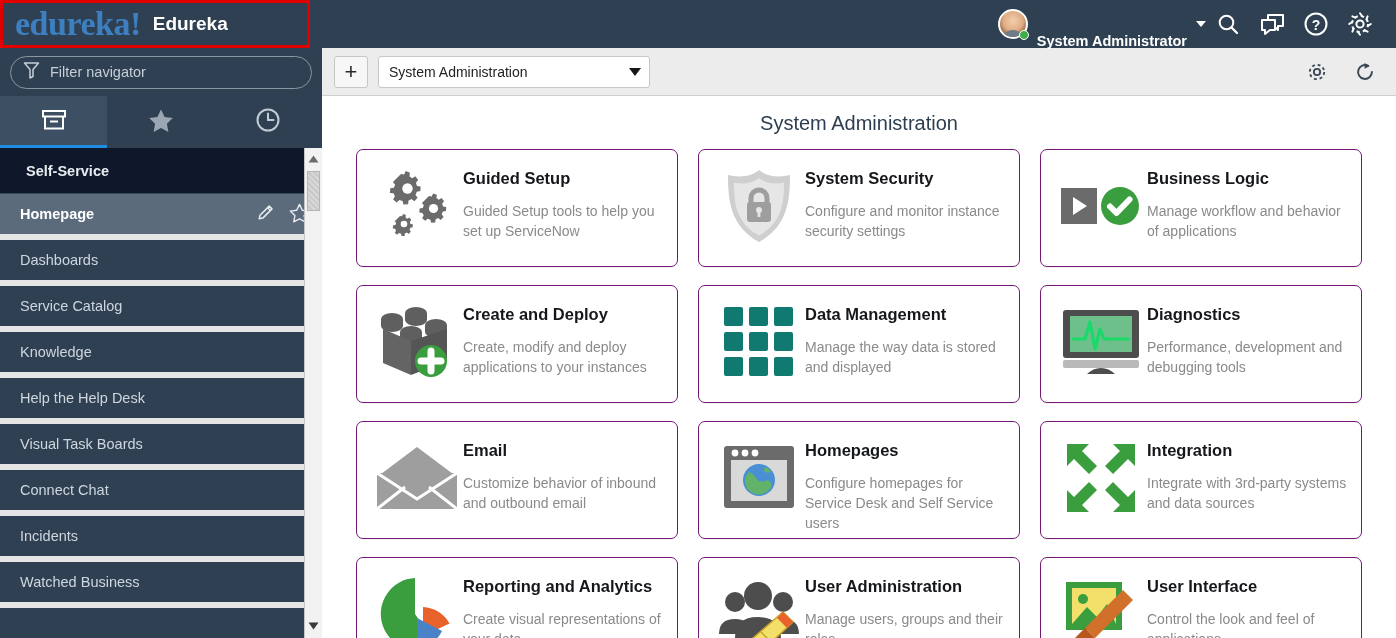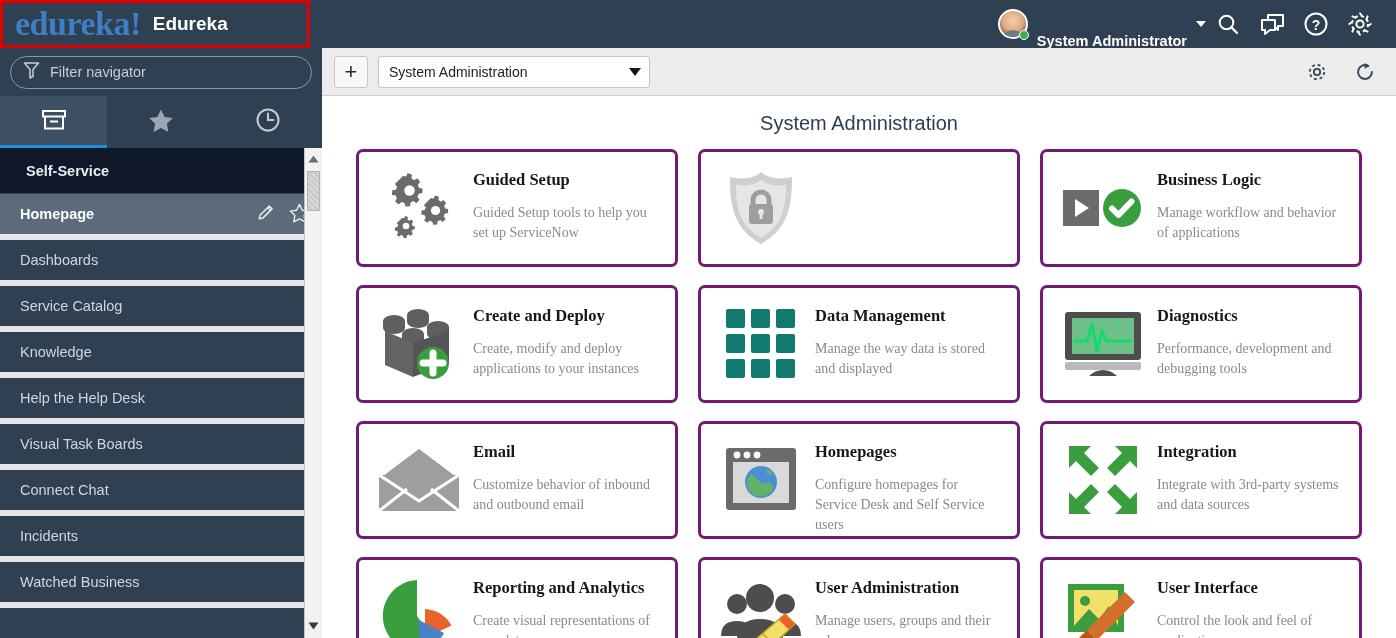--- a/index.html
+++ b/index.html
@@ -161,25 +161,25 @@
   .page-title {
     text-align: center; font-size: 20px; color: #2c3e50;
     padding: 16px 0 14px; font-weight: 400;
   }
   .card-grid {
     display: grid;
     grid-template-columns: repeat(3, 1fr);
     gap: 18px 20px;
   }
   .card {
-    background: #ffffff; border: 3px solid #701a75; border-radius: 7px;
+    background: #ffffff; border: 1px solid #701a75; border-radius: 7px;
     height: 118px; display: flex; align-items: flex-start;
-    padding: 14px 14px 10px 18px; gap: 12px;
+    padding: 14px 14px 10px 18px; gap: 4px;
     box-shadow: 0 1px 1px rgba(0,0,0,0.04);
-    cursor: pointer; overflow: hidden; font-family: Liberation Serif, serif;
+    cursor: pointer; overflow: hidden;
   }
   .card-icon {
     width: 84px; min-width: 84px; height: 84px;
     display: flex; align-items: center; justify-content: center;
   }
   .card-text { padding-top: 4px; min-width: 0; }
   .card-title { font-size: 16.5px; font-weight: 700; color: #15171a; line-height: 1.25; }
   .card-desc { font-size: 14px; color: #8a8a8a; line-height: 1.45; margin-top: 12px; }
 </style>
 </head>
@@ -384,20 +384,24 @@
           <div class="card">
             <div class="card-icon">
               <svg width="74" height="80" viewBox="0 0 74 80">
                 <path d="M37 4 C28 12 14 11 6 9 C6 34 8 60 37 76 C66 60 68 34 68 9 C60 11 46 12 37 4 Z" fill="#cfcfcf"></path>
                 <path d="M37 12 C29 18.5 18 18 12 16.6 C12 37 14 57 37 69.5 C60 57 62 37 62 16.6 C56 18 45 18.5 37 12 Z" fill="#e6e6e6"></path>
                 <path d="M29 37 v-5 a8 8 0 0 1 16 0 v5" fill="none" stroke="#9e9e9e" stroke-width="5"></path>
                 <rect x="25" y="36" width="24" height="20" rx="3" fill="#9e9e9e"></rect>
                 <circle cx="37" cy="44" r="3" fill="#e6e6e6"></circle>
                 <rect x="35.6" y="44" width="2.8" height="7" fill="#e6e6e6"></rect>
               </svg>
+            </div>
+            <div class="card-text">
+              <div class="card-title">System Security</div>
+              <div class="card-desc">Configure and monitor instance security settings</div>
             </div>
           </div>
 
           <div class="card">
             <div class="card-icon">
               <svg width="84" height="52" viewBox="0 0 84 52">
                 <rect x="2" y="8" width="36" height="36" fill="#6b6b6b"></rect>
                 <path d="M14 17 L28 26 L14 35 Z" fill="#ffffff"></path>
                 <circle cx="61" cy="26" r="19" fill="#3a9e3e"></circle>
                 <path d="M51 26.5 l6.5 6.5 13-13.5" fill="none" stroke="#ffffff" stroke-width="6" stroke-linecap="round" stroke-linejoin="round"></path>

